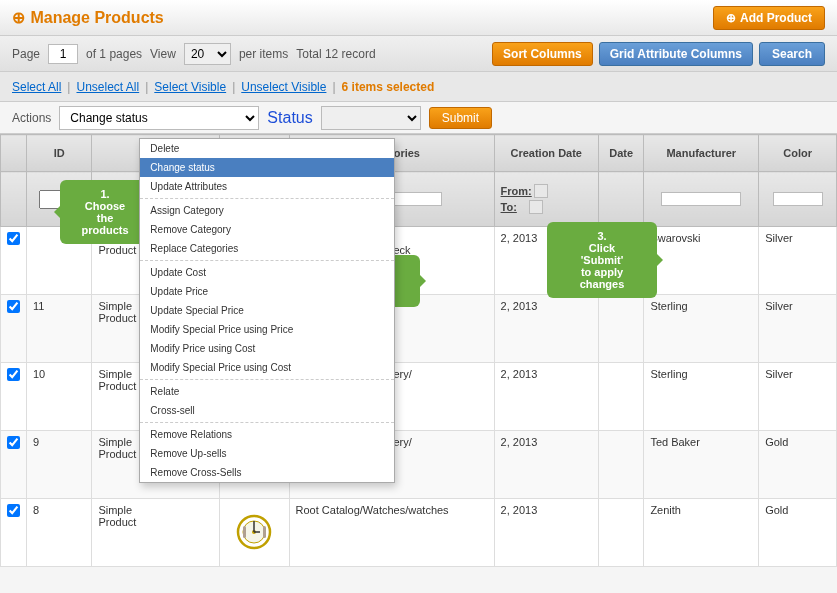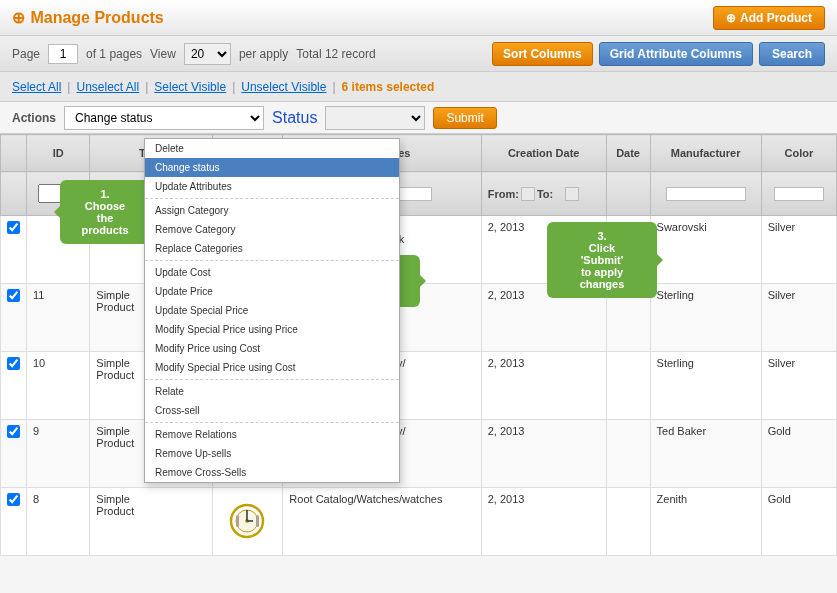--- a/index.html
+++ b/index.html
@@ -133,21 +133,21 @@
     .actions-row {
       background: #f5f5f5;
       border-bottom: 1px solid #ccc;
       padding: 5px 12px;
       display: flex;
       align-items: center;
       gap: 8px;
       height: 32px;
       position: relative;
     }
-    .actions-label { font-size: 12px; font-weight: bold; color: #555; }
+    .actions-label { font-size: 12px; font-weight: normal; color: #555; }
     .actions-select {
       border: 1px solid #bbb;
       padding: 3px 6px;
       font-size: 12px;
       width: 200px;
       background: white;
     }
     .status-label { font-size: 16px; color: #1d4ed8; margin-left: 0; }
     .status-select {
       border: 1px solid #bbb;
@@ -307,21 +307,21 @@
   <div class="toolbar">
     <span class="toolbar-text">Page</span>
     <input class="toolbar-input" type="text" value="1" style="">
     <span class="toolbar-text">of 1 pages</span>
     <span class="toolbar-text">View</span>
     <select class="toolbar-select">
       <option>20</option>
       <option>50</option>
       <option>100</option>
     </select>
-    <span class="toolbar-text">per apply</span>
+    <span class="toolbar-text">per items</span>
     <span class="toolbar-text">Total 12 record</span>
     <div class="toolbar-right">
       <button class="btn-orange">Sort Columns</button>
       <button class="btn-blue">Grid Attribute Columns</button>
       <button class="btn-search">Search</button>
     </div>
   </div>
 
   <div class="actions-bar">
     <a class="actions-link">Select All</a>
@@ -401,21 +401,21 @@
           <th><input type="text" placeholder="" style="width: 40px;"></th>
           <th>
             <select style="width:90px; font-size:11px; border:1px solid #bbb;">
               <option>Any</option>
               <option>Simple Product</option>
             </select>
           </th>
           <th class="thumb-cell"></th>
           <th><input type="text" style="width: 100px; font-size: 11px; border: 1px solid rgb(187, 187, 187);"></th>
           <th style="font-size:11px;">
-            <div style="display:flex;flex-direction:row;gap:2px;">
+            <div style="display:flex;flex-direction:column;gap:2px;text-decoration:underline;">
               <div style="display:flex;align-items:center;gap:2px;">
                 <span>From:</span>
                 <span style="background:#e8e8e8;border:1px solid #bbb;width:14px;height:14px;display:inline-block;"></span>
               </div>
               <div style="display:flex;align-items:center;gap:2px;">
                 <span>To:</span>
                 <span style="background:#e8e8e8;border:1px solid #bbb;width:14px;height:14px;display:inline-block;margin-left:10px;"></span>
               </div>
             </div>
           </th>

